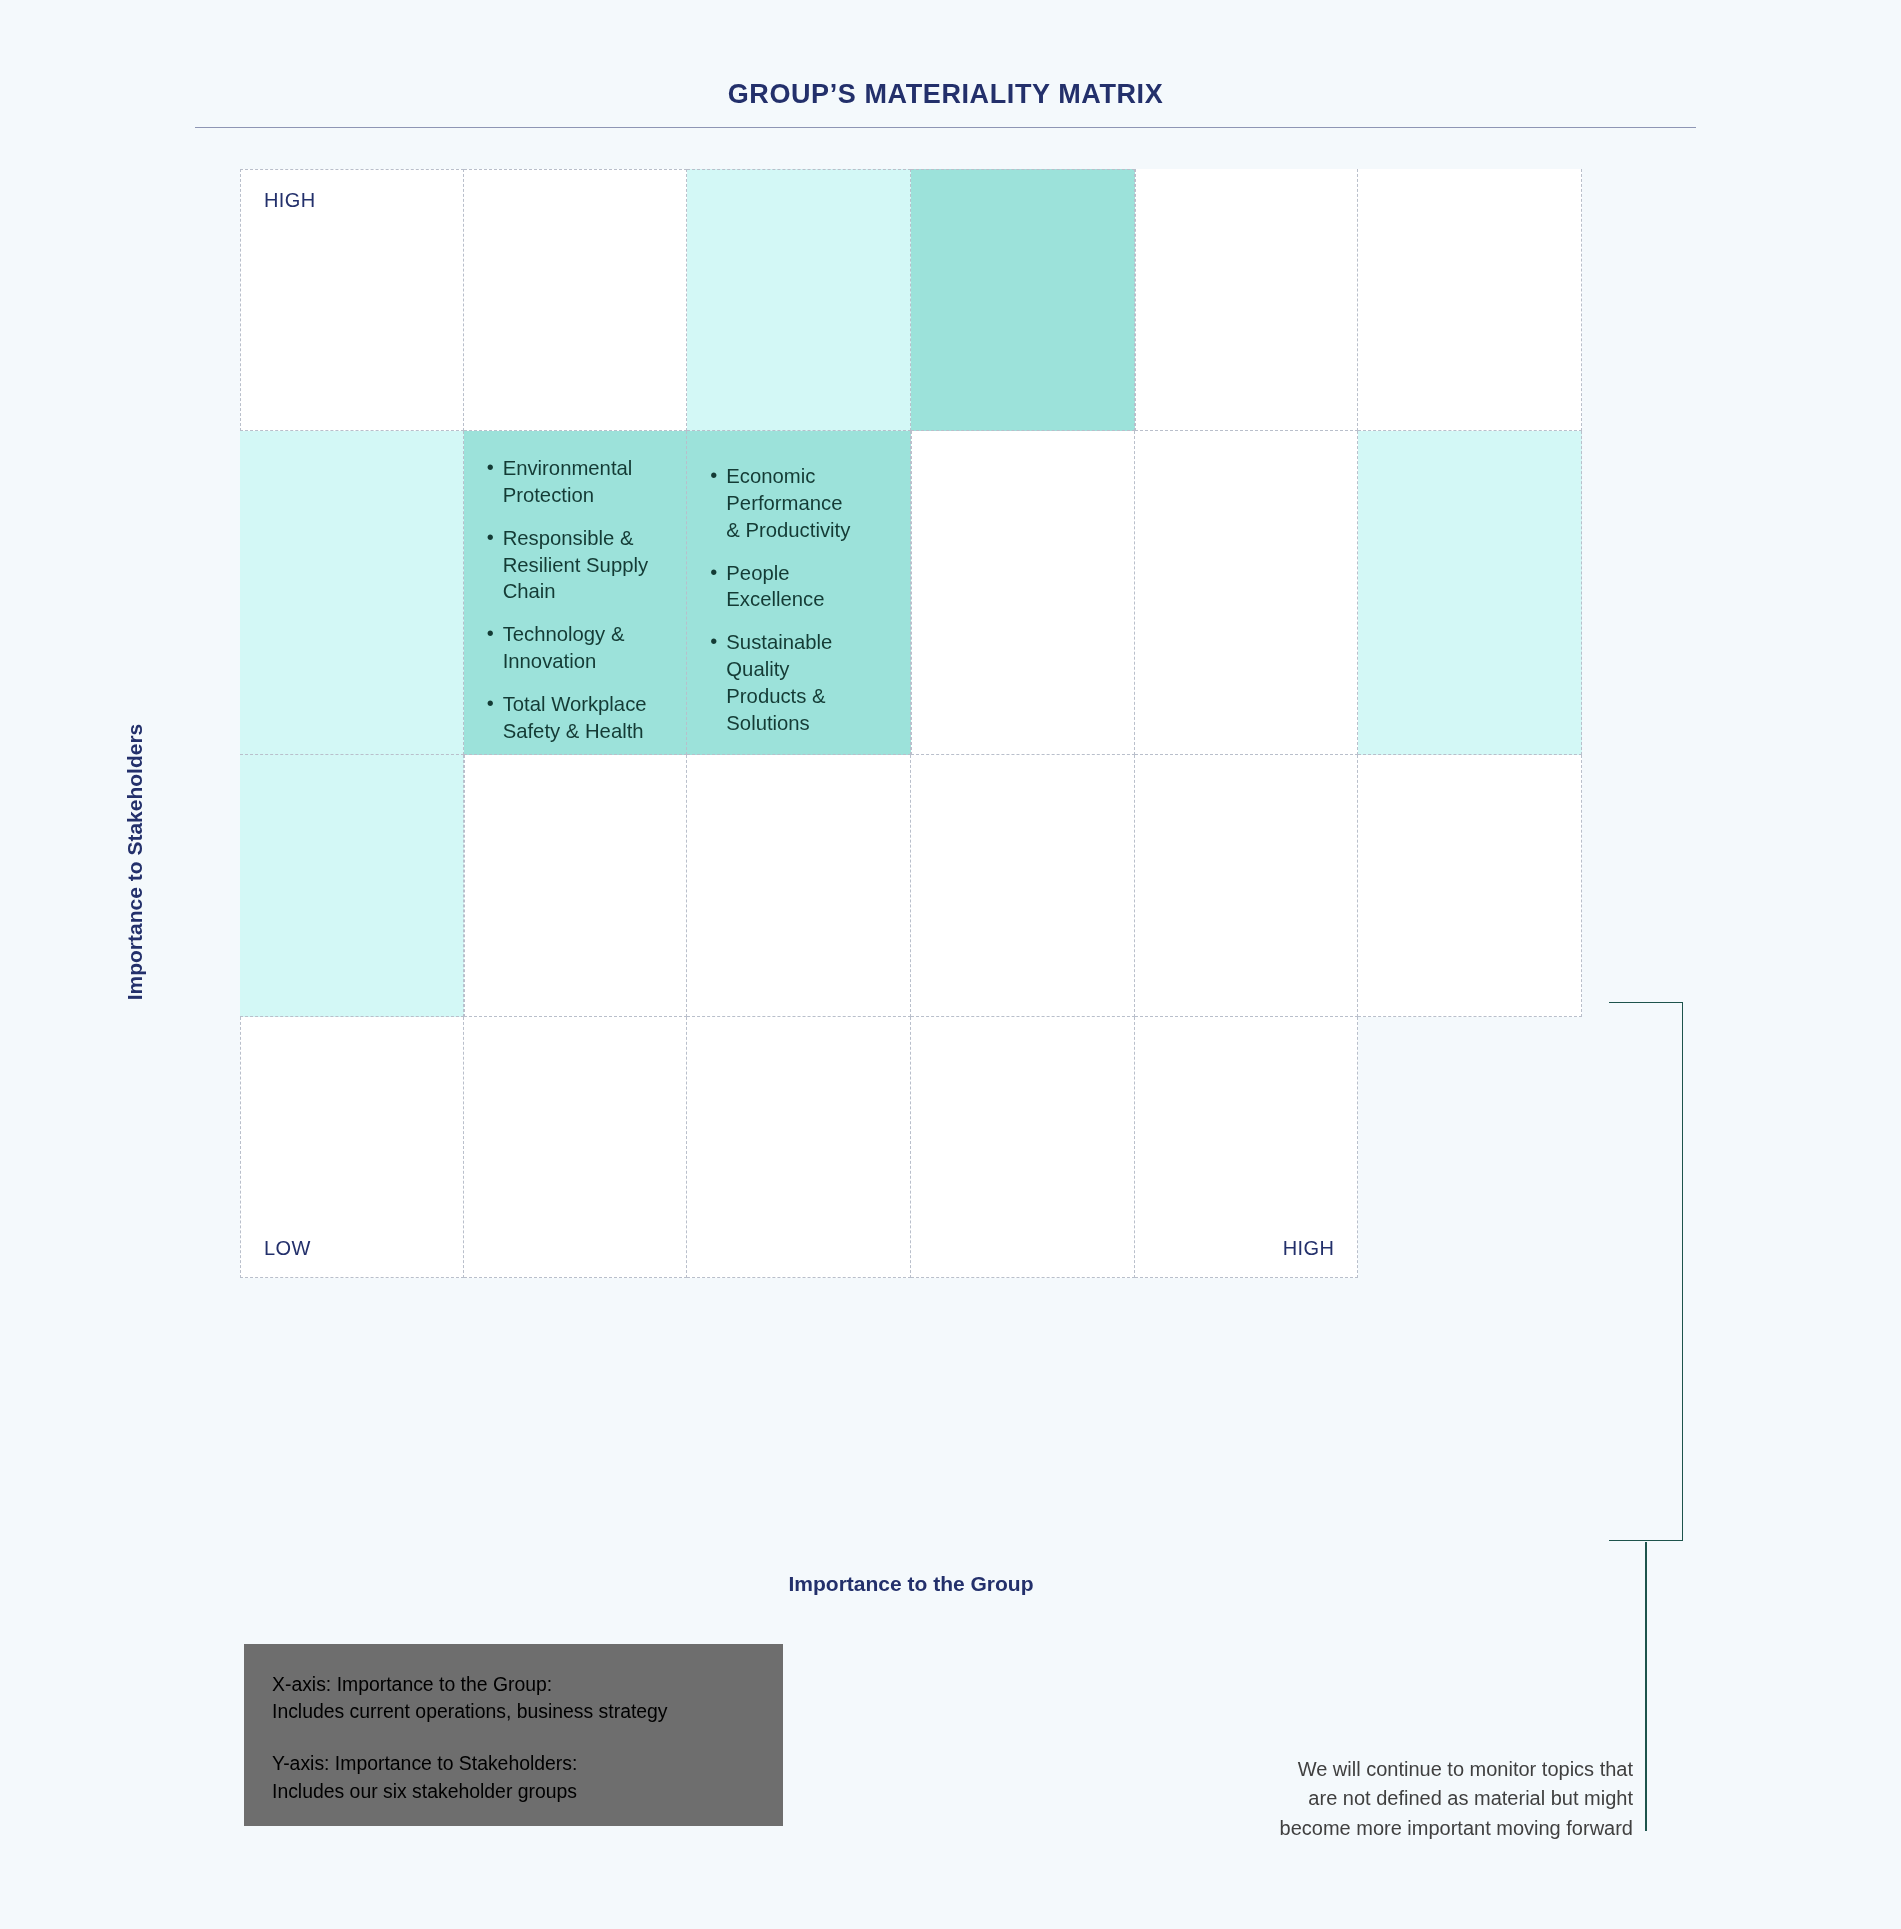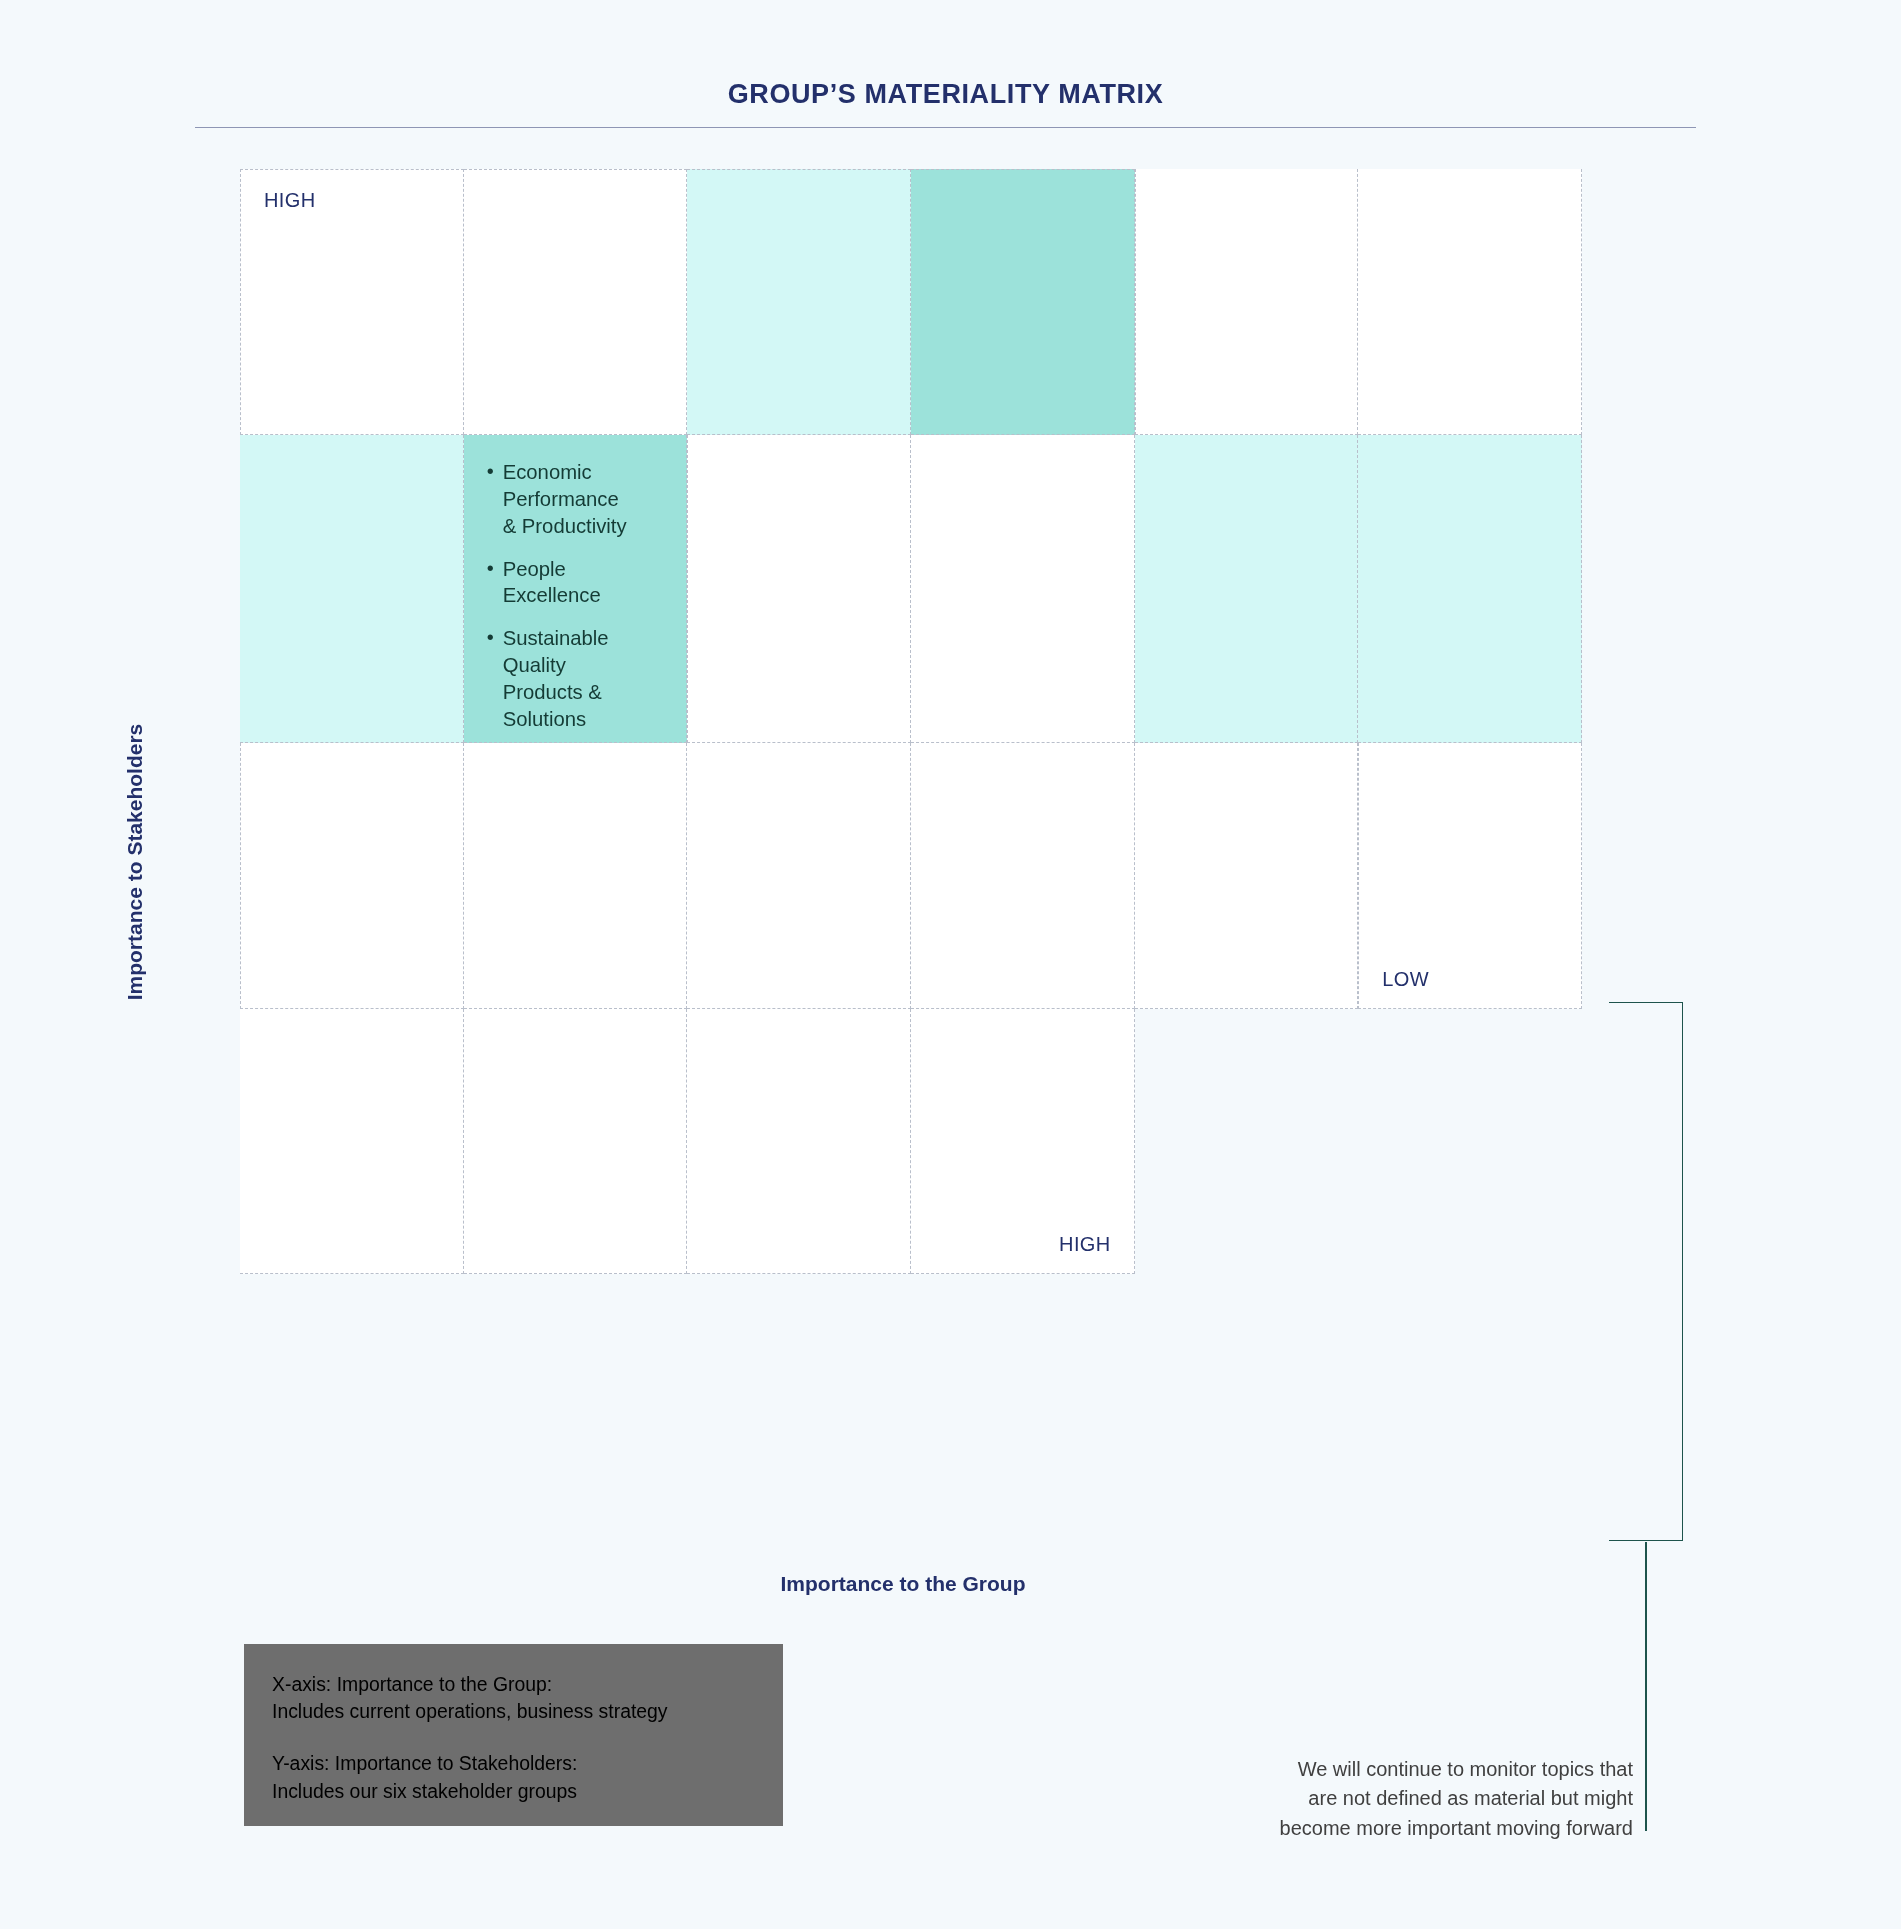--- a/index.html
+++ b/index.html
@@ -92,21 +92,21 @@
     color: #23306b;
     letter-spacing: 0.4px;
   }
   .corner-high-top { left: 23px; top: 19px; }
   .corner-low      { left: 23px; bottom: 17px; }
   .corner-high-bot { right: 23px; bottom: 17px; }
 
   
   .x-axis-title {
     position: absolute;
-    left: 232px;
+    left: 240px;
     top: 1572px;
     width: 1342px;
     text-align: center;
     font-size: 21px;
     font-weight: bold;
     color: #23306b;
   }
   .y-axis-title {
     position: absolute;
     left: -55px;
@@ -182,20 +182,32 @@
       <span class="corner-label corner-high-top">HIGH</span>
     </div>
     <div class="cell lv-0 row-first"></div>
     <div class="cell lv-1 row-first"></div>
     <div class="cell lv-2 row-first"></div>
     <div class="cell lv-0 col-first"></div>
     <div class="cell lv-0"></div>
     <div class="cell lv-1"></div>
     <div class="cell lv-2">
       <ul class="cell-items">
+        <li>Environmental
+Protection</li>
+        <li>Responsible &amp;
+Resilient Supply Chain</li>
+        <li>Technology &amp;
+Innovation</li>
+        <li>Total Workplace
+Safety &amp; Health</li>
+      </ul>
+    </div>
+    <div class="cell lv-2">
+      <ul class="cell-items">
         <li>Economic Performance
 &amp; Productivity</li>
         <li>People Excellence</li>
         <li>Sustainable Quality
 Products &amp; Solutions</li>
       </ul>
     </div>
     <div class="cell lv-0 col-first"></div>
     <div class="cell lv-0"></div>
     <div class="cell lv-1"></div>

